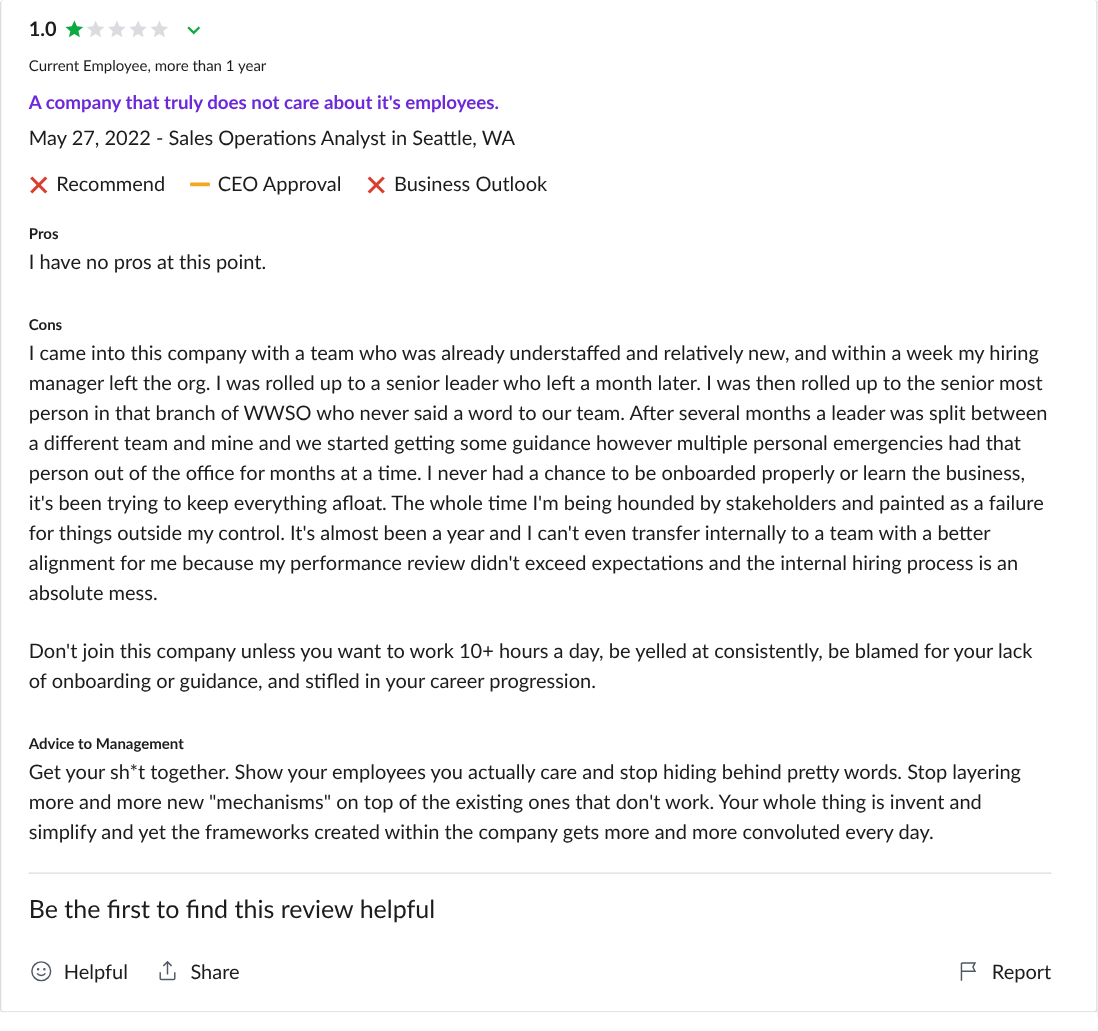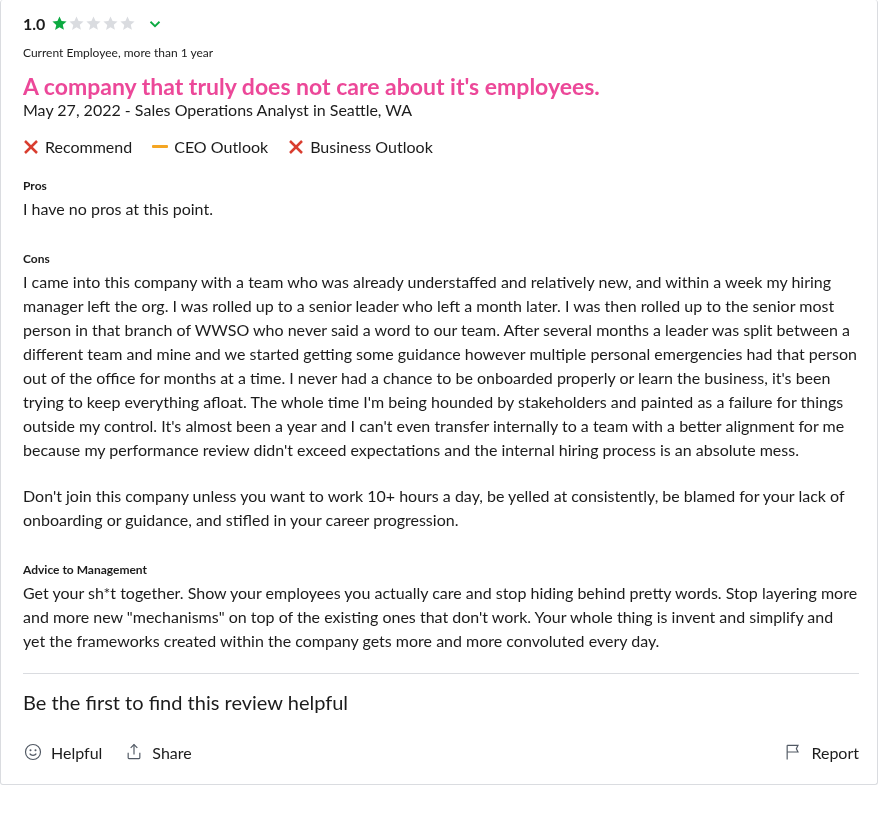--- a/index.html
+++ b/index.html
@@ -6,21 +6,21 @@
   body {
     font-family: -apple-system, BlinkMacSystemFont, "Segoe UI", "Lato", sans-serif;
     background: #fff;
     width: 878px;
     color: #1c1c1c;
   }
   .card {
     border: 1px solid #dadce0;
     border-radius: 3px;
     border-top: none;
-    padding: 14px 18px 22px 22px;
+    padding: 14px 36px 22px 22px;
     margin: 0;
   }
   .rating-row {
     display: flex;
     align-items: center;
     gap: 6px;
     margin-bottom: 12px;
   }
   .rating-num {
     font-weight: 700;
@@ -33,26 +33,26 @@
     stroke: #0caa41; stroke-width: 2.4; fill: none;
     margin-left: 4px;
     cursor: pointer;
   }
   .emp-status {
     font-size: 12px;
     color: #1c1c1c;
     margin-bottom: 12px;
   }
   .title-link {
-    color: #ec4899;
+    color: #6d28d9;
     font-weight: 700;
-    font-size: 23px;
+    font-size: 15px;
     text-decoration: none;
     display: inline-block;
-    margin-bottom: 0;
+    margin-bottom: 10px;
   }
   .meta {
     font-size: 16px;
     color: #1c1c1c;
     margin-bottom: 18px;
   }
   .indicators {
     display: flex;
     gap: 20px;
     margin-bottom: 22px;
@@ -145,21 +145,21 @@
             <line x1="2" y1="2" x2="14" y2="14"></line>
             <line x1="14" y1="2" x2="2" y2="14"></line>
           </svg>
         </span>
       <span>Recommend</span>
     </div>
     <div class="indicator">
       <span class="ind-icon">
           <span class="dash-icon"></span>
         </span>
-      <span>CEO Outlook</span>
+      <span>CEO Approval</span>
     </div>
     <div class="indicator">
       <span class="ind-icon">
           <svg class="x-icon" viewBox="0 0 16 16" width="16" height="16">
             <line x1="2" y1="2" x2="14" y2="14"></line>
             <line x1="14" y1="2" x2="2" y2="14"></line>
           </svg>
         </span>
       <span>Business Outlook</span>
     </div>

